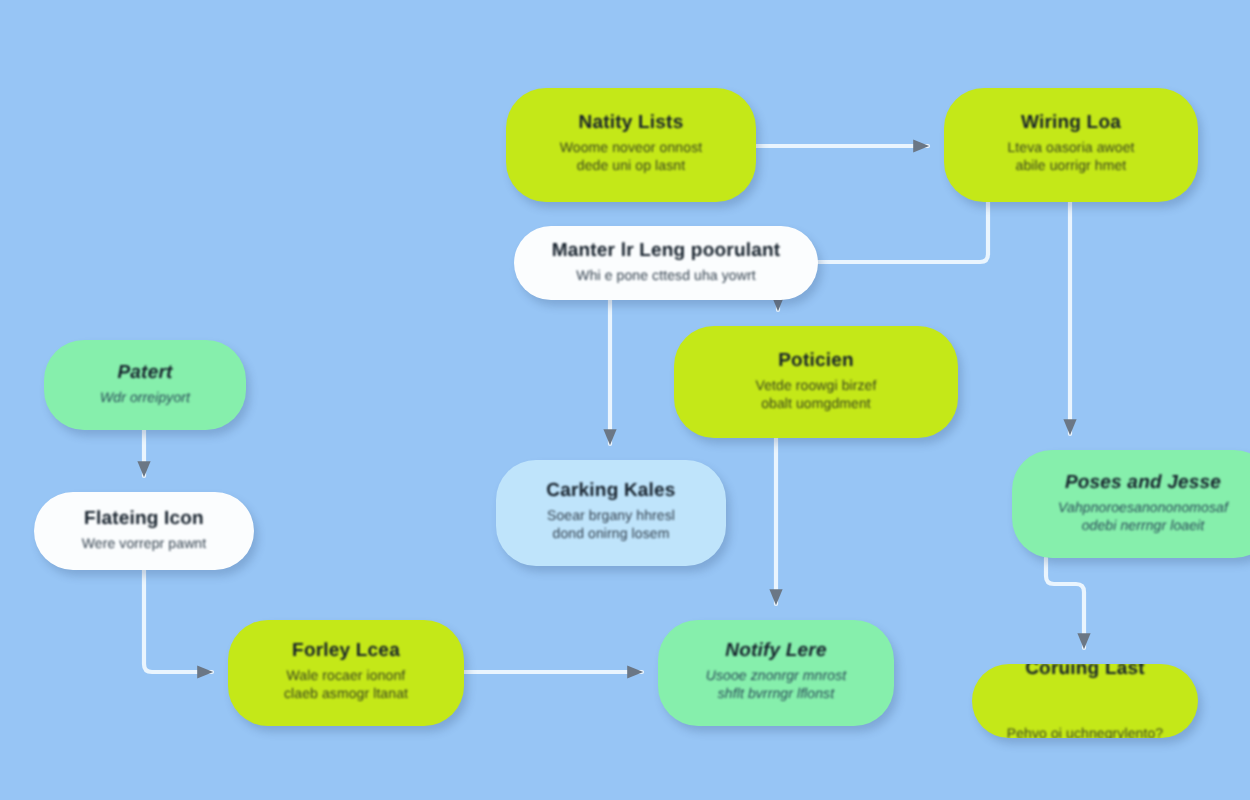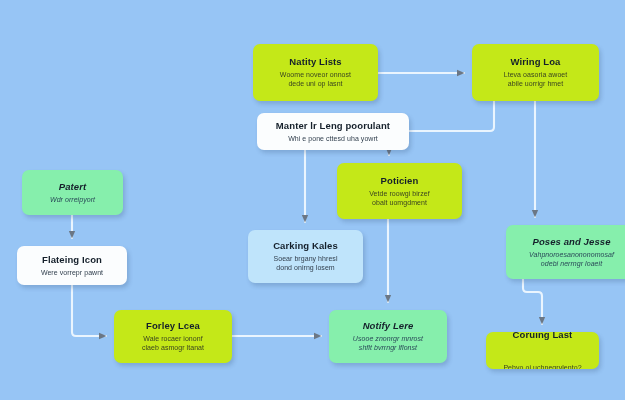--- a/index.html
+++ b/index.html
@@ -24,21 +24,21 @@
     position: absolute;
     left: 0;
     top: 0;
     width: 625px;
     height: 400px;
     pointer-events: none;
   }
   .node {
     position: absolute;
     box-sizing: border-box;
-    border-radius: 7px;
+    border-radius: 20px;
     padding: 7px 8px 8px 8px;
     text-align: center;
     box-shadow: 2px 3px 4px rgba(40, 70, 110, 0.22);
     overflow: hidden;
     display: flex;
     flex-direction: column;
     align-items: center;
     justify-content: center;
   }
   .node-title {
@@ -103,21 +103,21 @@
   <div class="node white" style="left:221px; top:113px; width:152px; height:37px;margin-left:36px;">
     <div class="node-title">Manter lr Leng poorulant</div>
     <div class="node-desc">Whi e  pone  cttesd uha yowrt</div>
   </div>
 
   <div class="node cyan" style="left:22px; top:170px; width:101px; height:45px;">
     <div class="node-title">Patert</div>
     <div class="node-desc">Wdr  orreipyort</div>
   </div>
 
-  <div class="node green" style="left:337px; top:163px; width:125px; height:56px;justify-content:center;">
+  <div class="node green" style="left:337px; top:163px; width:142px; height:56px;justify-content:center;">
     <div class="node-title">Poticien</div>
     <div class="node-desc">Vetde  roowgi birzef<br>obalt  uomgdment</div>
   </div>
 
   <div class="node white" style="left:17px; top:246px; width:110px; height:39px;">
     <div class="node-title">Flateing Icon</div>
     <div class="node-desc">Were  vorrepr pawnt</div>
   </div>
 
   <div class="node lblue" style="left:248px; top:230px; width:115px; height:53px;">

